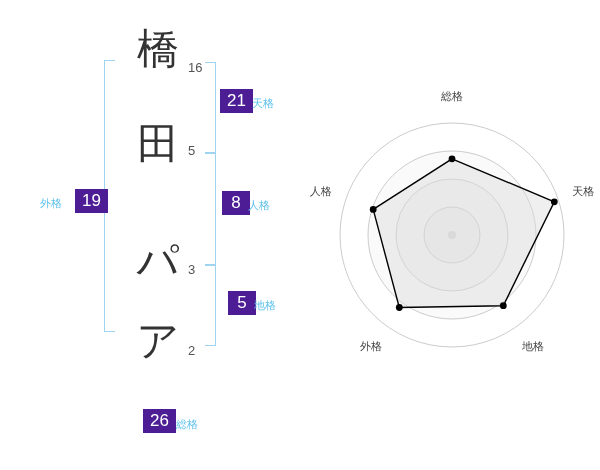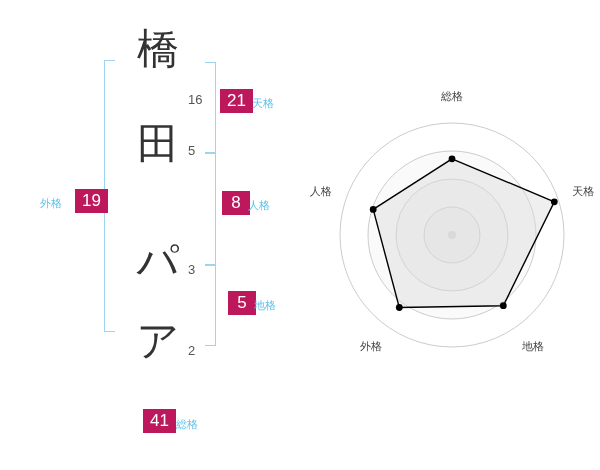--- a/index.html
+++ b/index.html
@@ -43,21 +43,21 @@
   .kanji-2 { left: 130px; top: 123px; }
   .kanji-3 { left: 130px; top: 240px; }
   .kanji-4 { left: 130px; top: 320px; }
 
   .stroke-num {
     position: absolute;
     font-size: 13px;
     color: #555555;
     font-family: "Liberation Sans", sans-serif;
   }
-  .sn-1 { left: 188px; top: 60px; margin-top: 32px; }
+  .sn-1 { left: 188px; top: 60px; }
   .sn-2 { left: 188px; top: 143px; }
   .sn-3 { left: 188px; top: 262px; }
   .sn-4 { left: 188px; top: 343px; }
 
   
   .bracket {
     position: absolute;
     border-color: #9ed4f0;
     border-style: solid;
   }
@@ -90,21 +90,21 @@
   .bracket-chi {
     left: 205px;
     top: 264px;
     width: 10px;
     height: 80px;
     border-width: 1px 1px 1px 0;
   }
 
   .badge {
     position: absolute;
-    background: #be185d;
+    background: #4c1d95;
     color: #ffffff;
     font-size: 17px;
     font-family: "Liberation Sans", sans-serif;
     padding: 3px 7px 4px 7px;
     line-height: 1;
     min-width: 14px;
     text-align: center;
   }
   .badge-label {
     position: absolute;
@@ -174,21 +174,21 @@
 
     <div class="badge badge-jin">8</div>
     <div class="badge-label lab-jin">人格</div>
 
     <div class="badge badge-chi">5</div>
     <div class="badge-label lab-chi">地格</div>
 
     <div class="badge badge-gai">19</div>
     <div class="badge-label lab-gai">外格</div>
 
-    <div class="badge badge-sou">41</div>
+    <div class="badge badge-sou">26</div>
     <div class="badge-label lab-sou">総格</div>
   </div>
 
   <div class="radar-panel">
     <svg id="radar-svg" width="295" height="290" viewBox="0 0 295 290">
       <g id="radar-grid">
           <circle cx="147" cy="140" r="112" fill="#ffffff" stroke="#cccccc" stroke-width="1"></circle>
           <circle cx="147" cy="140" r="84" fill="#fafafa" stroke="#cccccc" stroke-width="1"></circle>
           <circle cx="147" cy="140" r="56" fill="#f4f4f4" stroke="#cccccc" stroke-width="1"></circle>
           <circle cx="147" cy="140" r="28" fill="#eeeeee" stroke="#cccccc" stroke-width="1"></circle>

